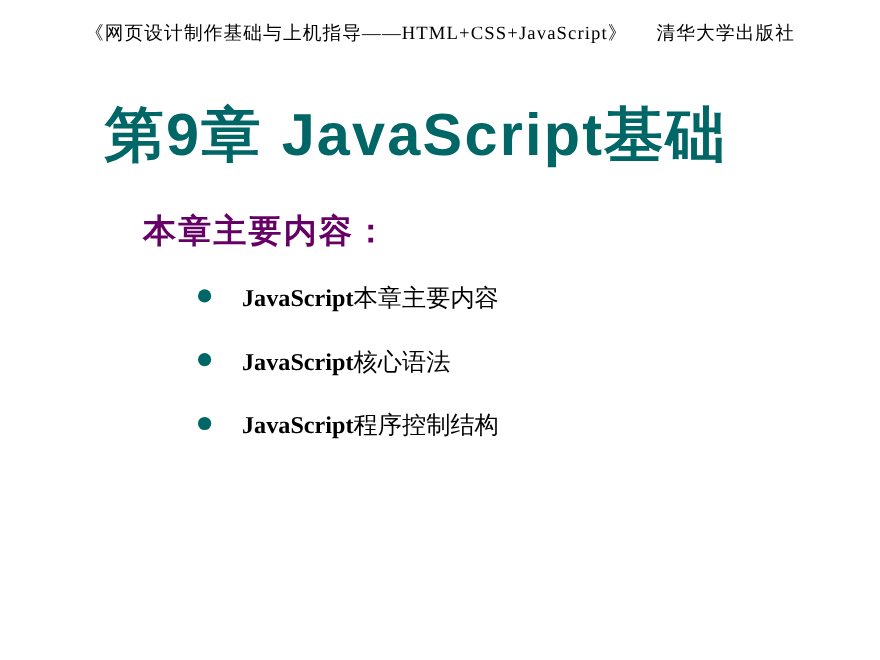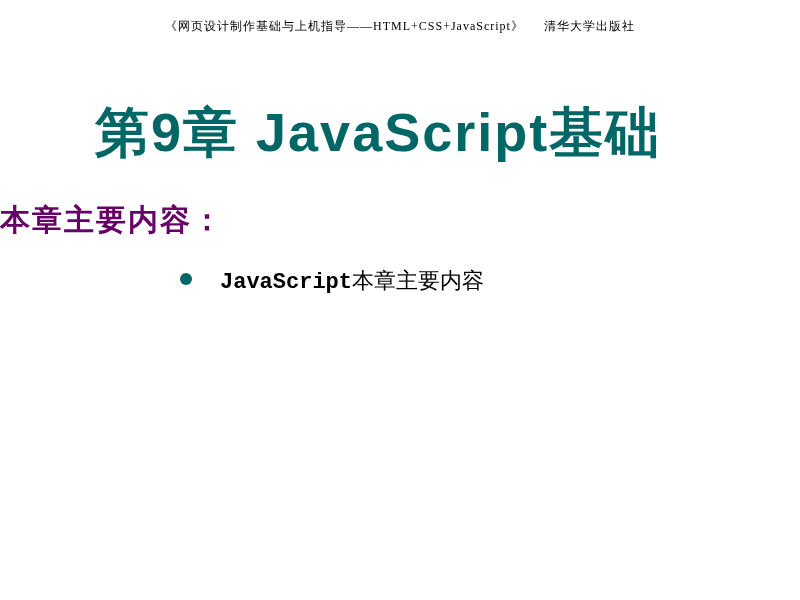--- a/index.html
+++ b/index.html
@@ -11,37 +11,38 @@
       width: 800px;
       height: 600px;
       background: #ffffff;
       font-family: "SimSun", "宋体", serif;
       position: relative;
       overflow: hidden;
     }
     .header {
       text-align: center;
       padding-top: 18px;
-      font-size: 12px;
+      font-size: 17px;
       color: #000;
       letter-spacing: 1px;
     }
     .chapter-title {
       color: #006666;
       font-size: 54px;
       font-weight: bold;
-      margin-top: 62px;
+      margin-top: 46px;
       margin-left: 95px;
       font-family: "SimHei", "黑体", sans-serif;
       letter-spacing: 2px;
     }
     .section-title {
       color: #660066;
       font-size: 30px;
       margin-top: 30px;
+      margin-left: 130px;
       font-family: "KaiTi", "楷体", serif;
       letter-spacing: 2px;
     }
     .bullet-list {
       margin-top: 25px;
       margin-left: 180px;
       list-style: none;
     }
     .bullet-list li {
       font-size: 22px;
@@ -56,33 +57,39 @@
       position: absolute;
       left: 0;
       top: 7px;
       width: 12px;
       height: 12px;
       background: #006666;
       border-radius: 50%;
     }
     .bold-en {
       font-weight: bold;
-      font-family: Liberation Mono, monospace;
+      font-family: Liberation Serif, serif;
     }
   </style>
 </head>
 <body>
 
 <div class="header">
   <span>《网页设计制作基础与上机指导——HTML+CSS+JavaScript》</span>
   &nbsp;&nbsp;&nbsp;
   <span>清华大学出版社</span>
 </div>
 
 <h1 class="chapter-title">第9章 JavaScript基础</h1>
 
 <h2 class="section-title">本章主要内容：</h2>
 
 <ul class="bullet-list">
   <li>
     <span class="bold-en">JavaScript</span><span>本章主要内容</span>
   </li>
+  <li>
+    <span class="bold-en">JavaScript</span><span>核心语法</span>
+  </li>
+  <li>
+    <span class="bold-en">JavaScript</span><span>程序控制结构</span>
+  </li>
 </ul>
 
 </body></html>

